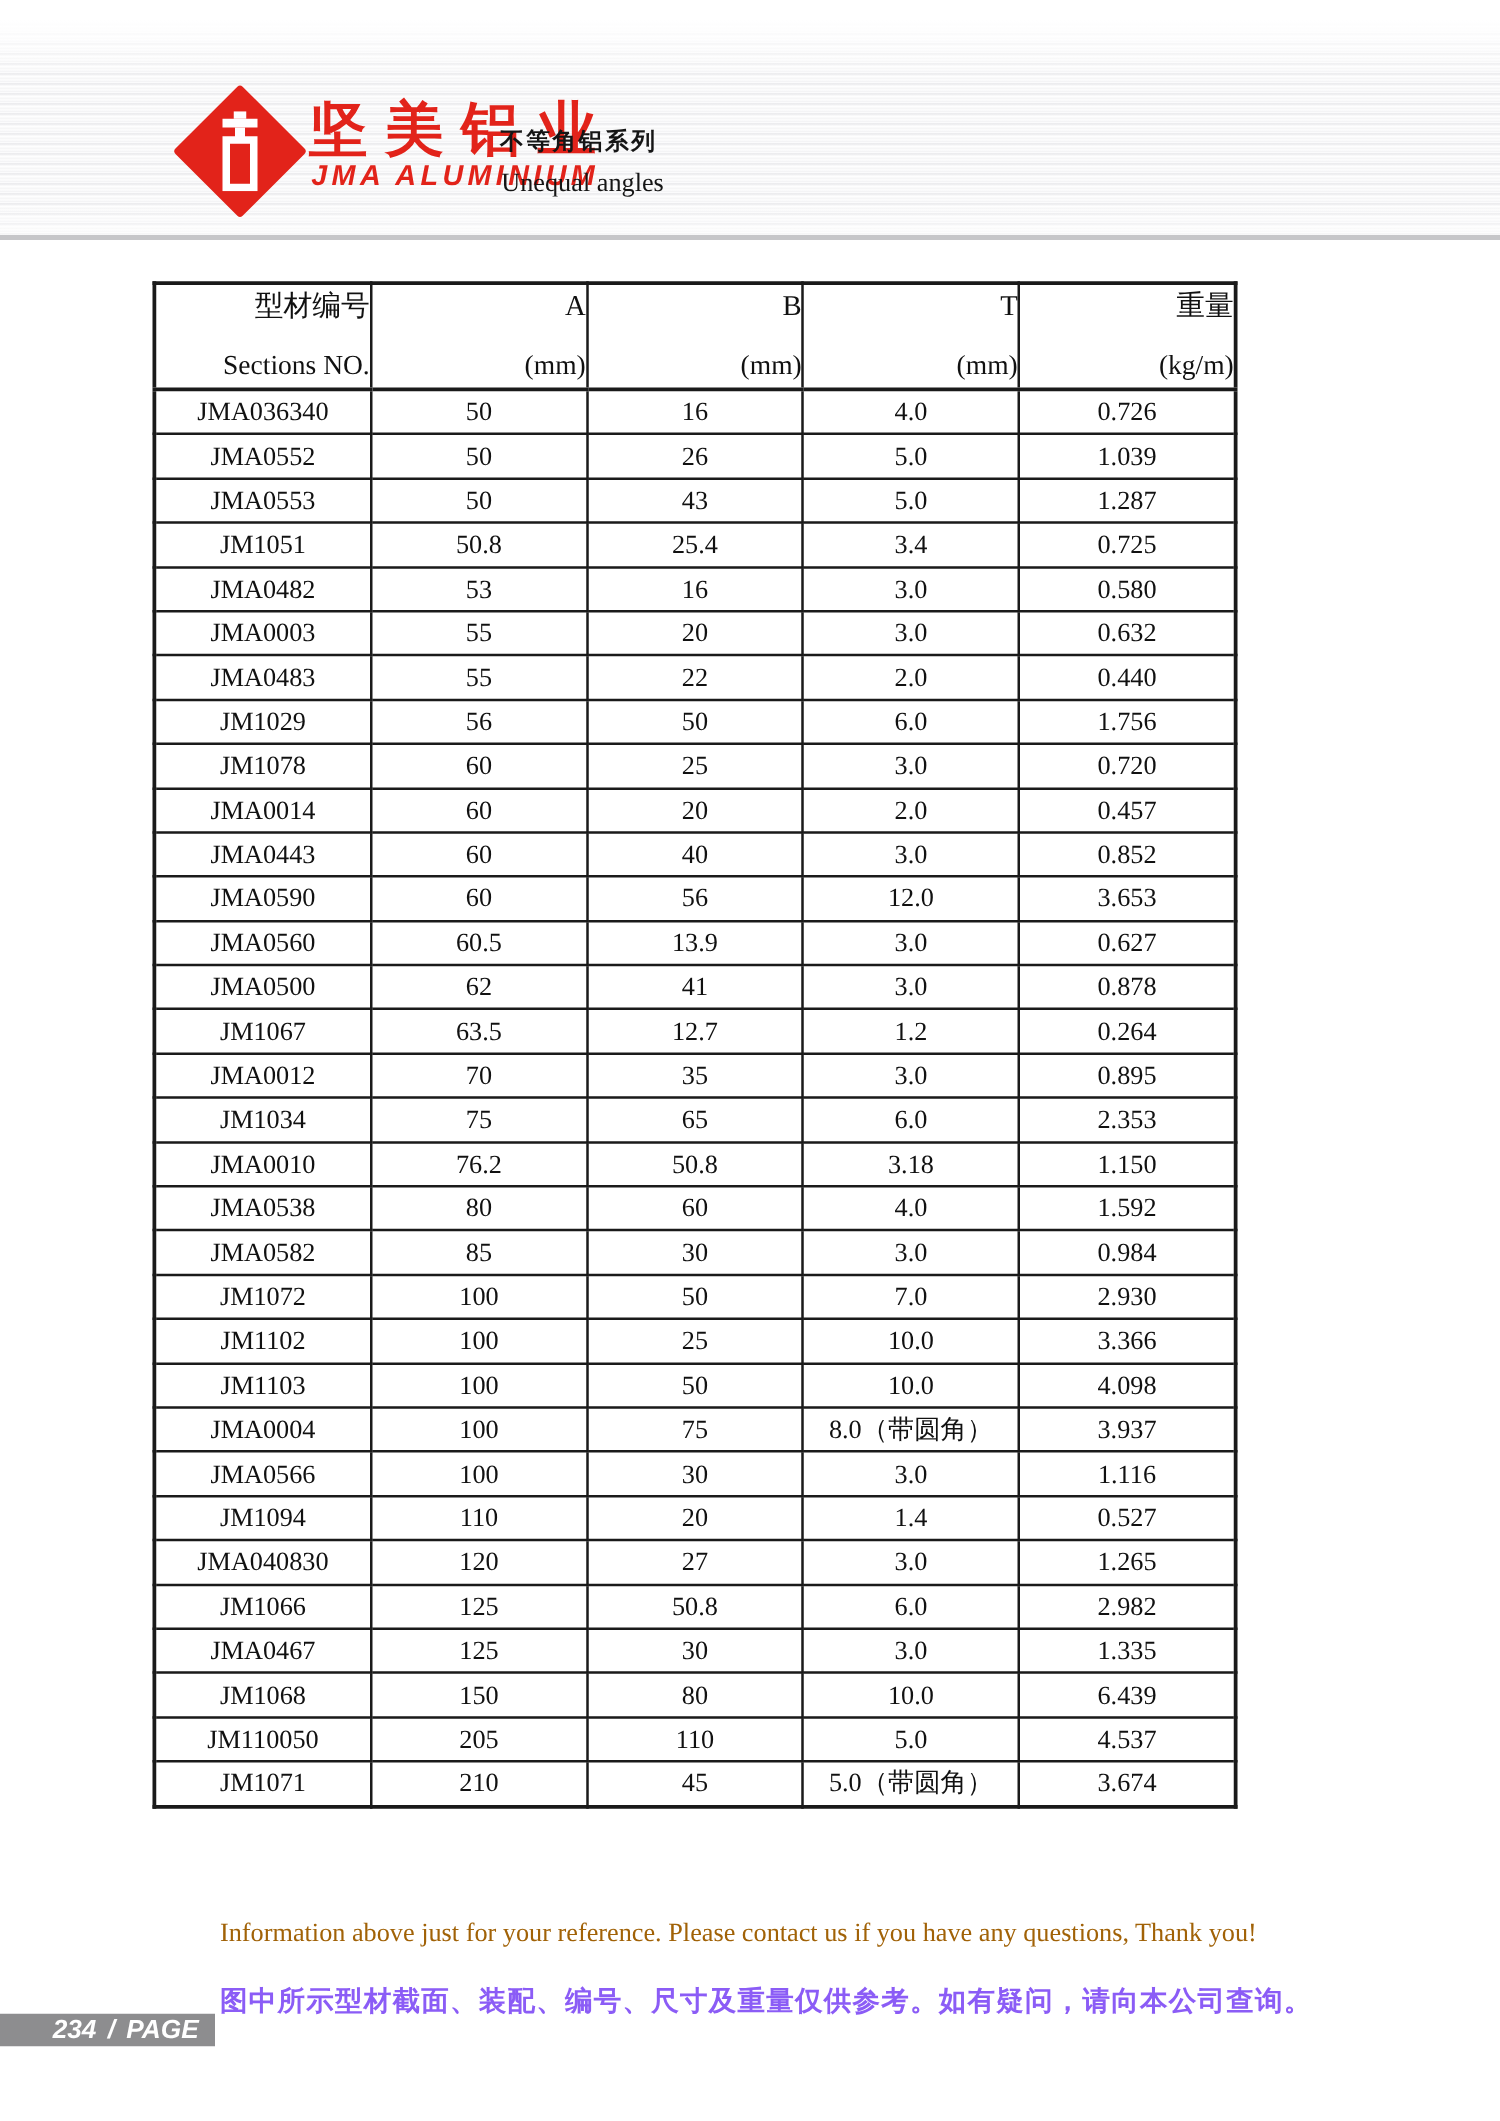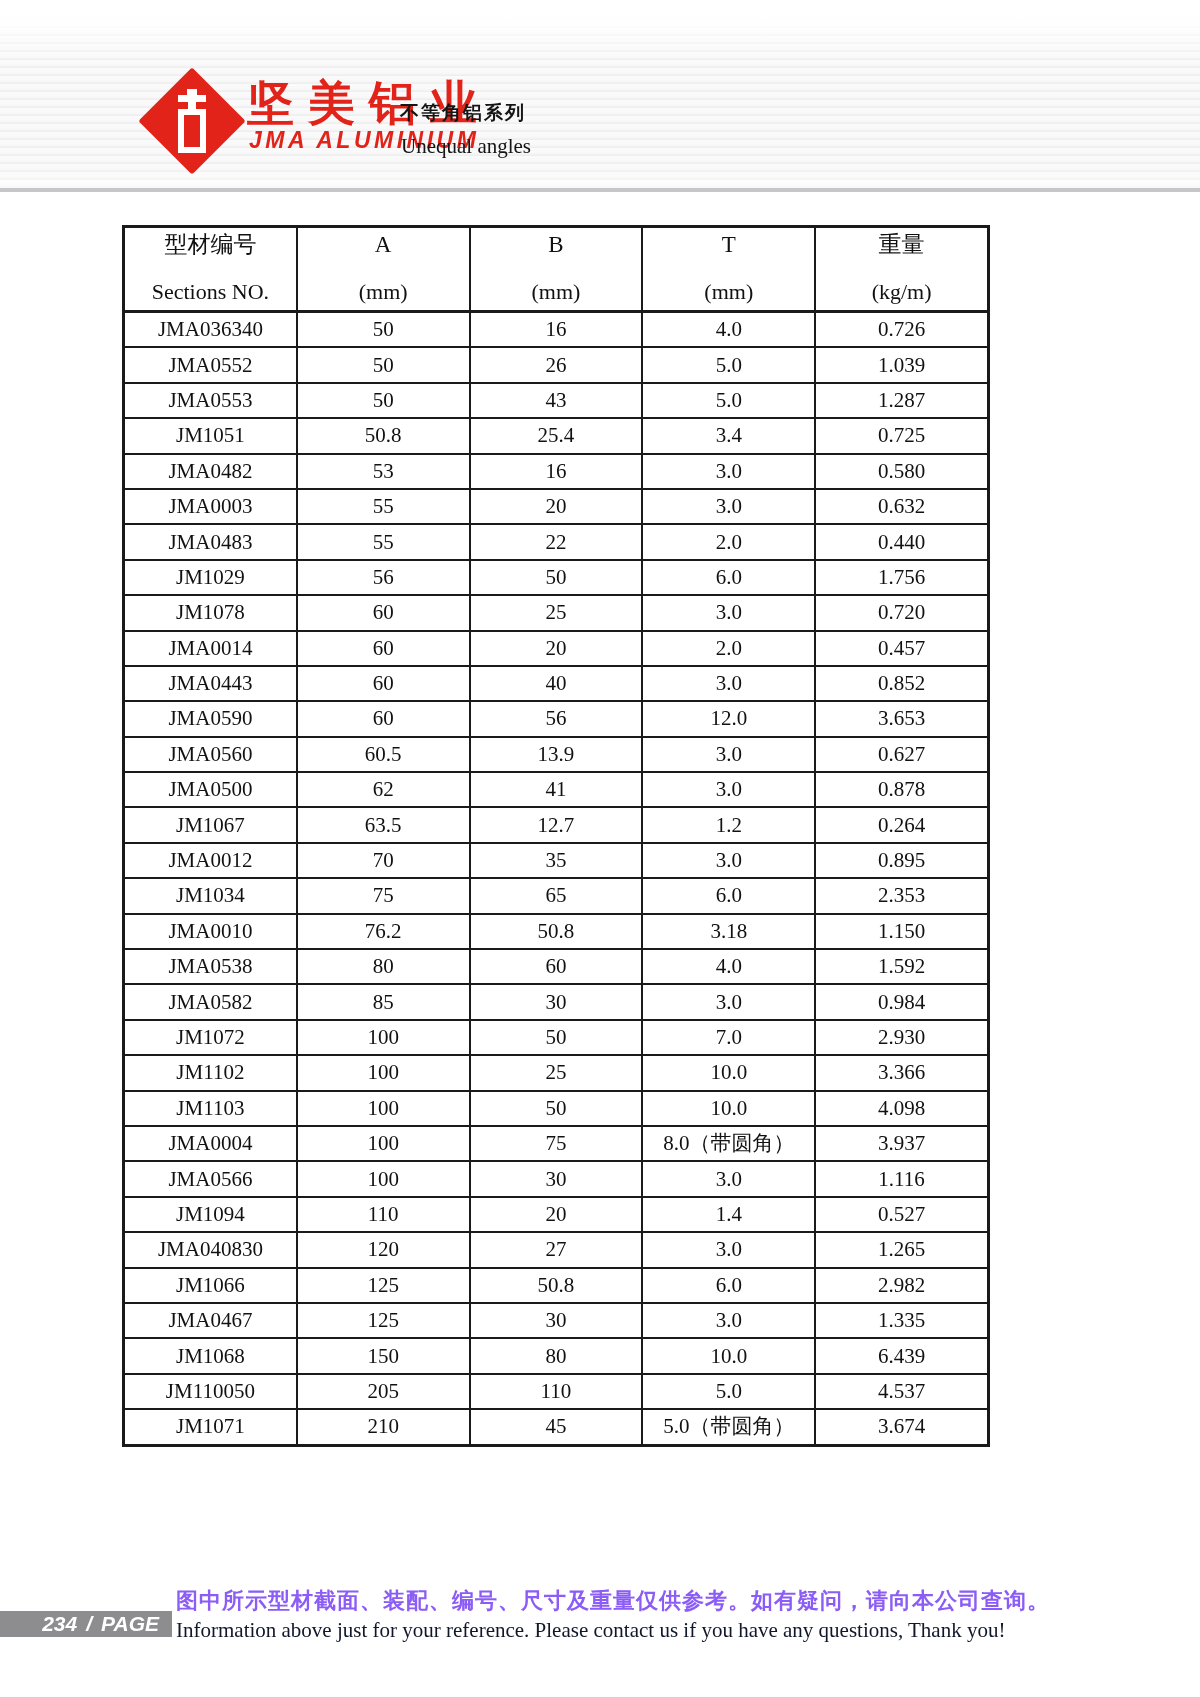--- a/index.html
+++ b/index.html
@@ -52,32 +52,32 @@
   }
   .sections-table th,.sections-table td{
     border:2px solid var(--table-border);
     text-align:center;vertical-align:middle;padding:0;
     font-family:"Liberation Serif","DejaVu Serif",serif;
   }
   .sections-table thead th{
     border-bottom:3px solid var(--table-border);
     height:82px;font-weight:normal;
   }
-  .hcell{display:flex;flex-direction:column;justify-content:space-between;height:70px;padding:5px 0 7px 0;}
+  .hcell{display:flex;flex-direction:column;justify-content:space-between;height:70px;padding:5px 0 7px 0;align-items:flex-end;}
   .hline1{font-size:23px;line-height:1;}
   .hline2{font-size:22px;line-height:1;}
   .sections-table tbody td{height:33.4px;font-size:21px;line-height:1;}
 
   
   .note-cn{
     position:absolute;left:176px;top:1586px;font-size:22px;font-weight:600;
     letter-spacing:1px;color:#8b5cf6;white-space:nowrap;
   }
   .note-en{
-    position:absolute;left:176px;top:1618px;font-size:21px;color:#0f172a;
+    position:absolute;left:176px;top:1534px;font-size:21px;color:#a16207;
     font-family:"Liberation Serif",serif;white-space:nowrap;
   }
   .page-badge{
     position:absolute;left:0;top:1611px;width:172px;height:26px;
     background:var(--badge-gray);color:#ffffff;box-sizing:border-box;
     display:flex;align-items:center;justify-content:flex-end;gap:9px;
     padding-right:13px;font-weight:bold;font-style:italic;font-size:21px;
   }
 </style>
 </head>

